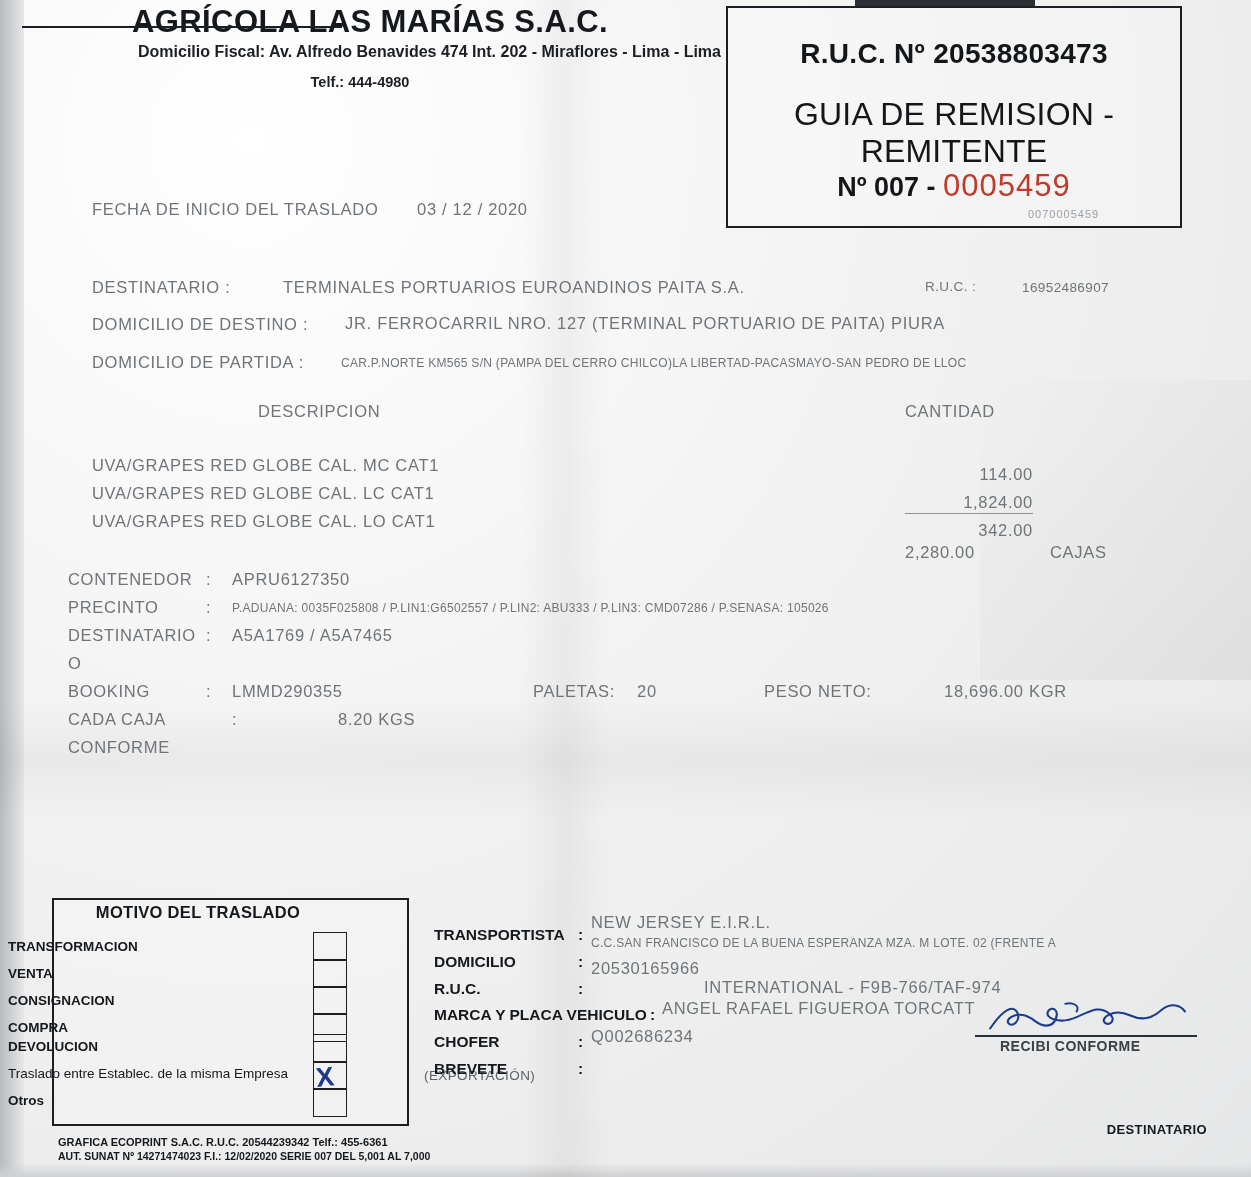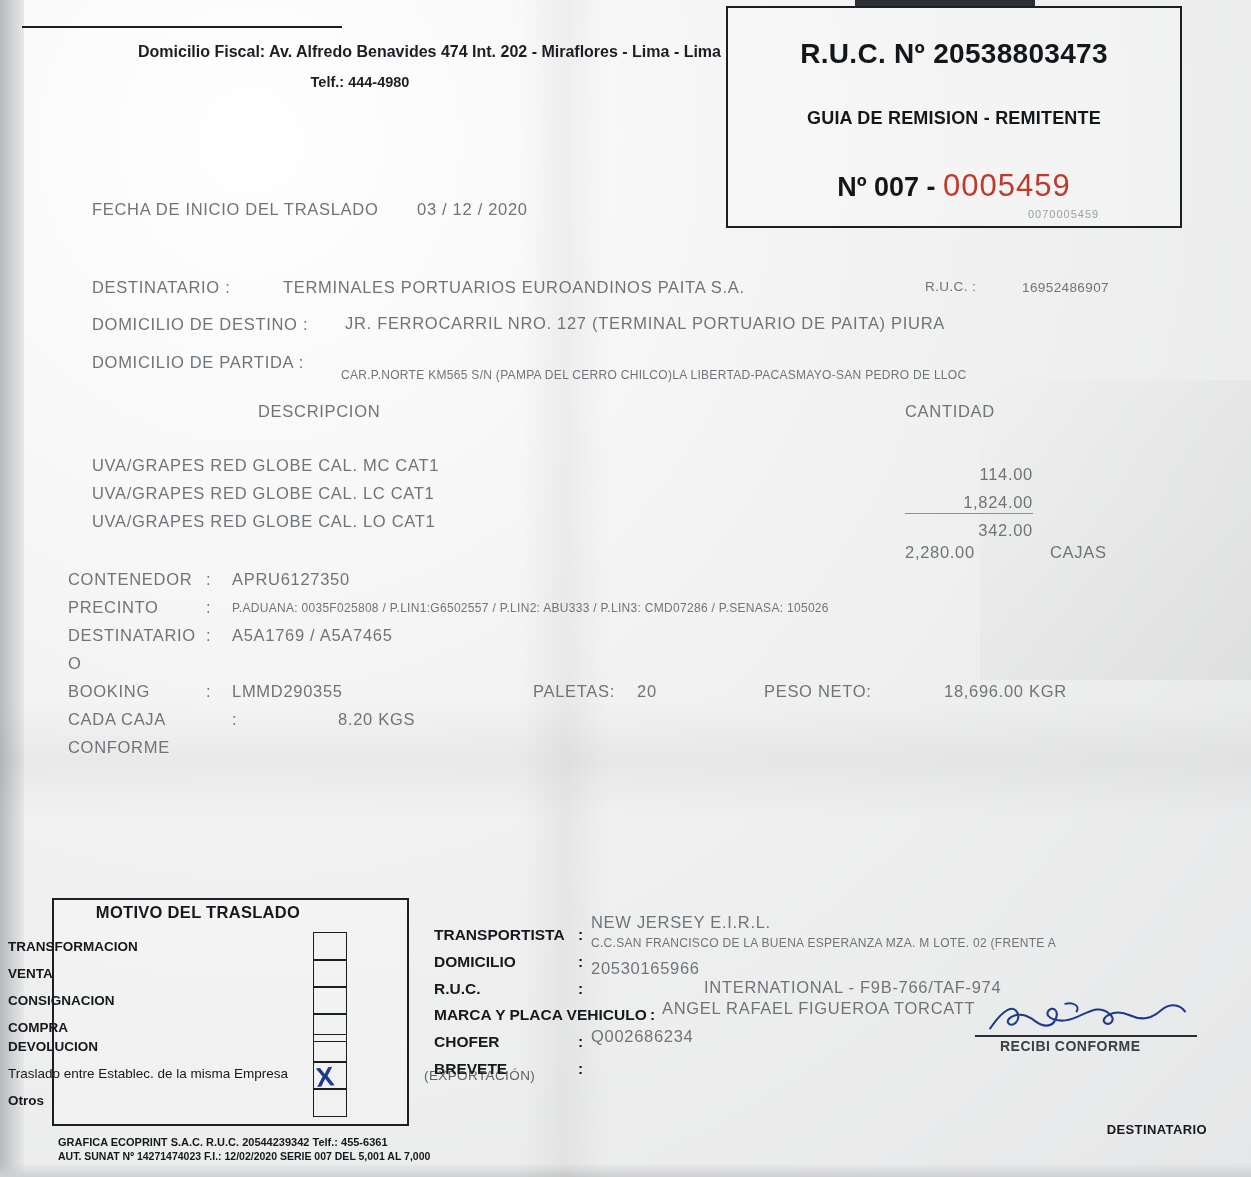--- a/index.html
+++ b/index.html
@@ -40,21 +40,21 @@
   #rucbox{
     left:726px;top:6px;width:452px;height:218px;
     border:2px solid #1b1e22;background:rgba(255,255,255,0.25);
   }
   #ruc{
     position:absolute;left:0;top:30px;width:100%;text-align:center;
     font-weight:bold;font-size:28px;color:#14171a;letter-spacing:.3px;
   }
   #guia{
     position:absolute;left:0;top:88px;width:100%;text-align:center;
-    font-weight:bold;font-size:18px;color:#14171a;letter-spacing:.2px;margin-top:12px;
+    font-weight:normal;font-size:32px;color:#14171a;letter-spacing:.2px;
   }
   #nroline{
     position:absolute;left:0;top:160px;width:100%;text-align:center;
     font-weight:bold;font-size:27px;color:#14171a;
   }
   #nroline .num{color:#c0392b;font-weight:normal;font-size:31px;letter-spacing:1px;}
   #ghostnum{
     position:absolute;left:300px;top:200px;font-size:11px;color:#9aa0a6;letter-spacing:1px;
   }
 
@@ -67,21 +67,21 @@
   .typed.xs{font-size:12px;letter-spacing:.3px;}
 
   #fecha{left:92px;top:200px;}
   #dest-lbl{left:92px;top:278px;}
   #dest-val{left:283px;top:278px;}
   #ruc2-lbl{left:925px;top:279px;}
   #ruc2-val{left:1022px;top:280px;}
   #domdest-lbl{left:92px;top:315px;}
   #domdest-val{left:345px;top:314px;}
   #dompart-lbl{left:92px;top:353px;}
-  #dompart-val{left:341px;top:356px;margin-top:12px;}
+  #dompart-val{left:341px;top:356px;}
 
   #desc-h{left:258px;top:402px;}
   #cant-h{left:905px;top:402px;}
 
   .item{left:92px;}
   .qty{width:170px;text-align:right;margin-top:9px;}
 
   #line{position:absolute;left:905px;top:513px;width:128px;height:1px;background:#8b9096;}
   #total{left:905px;top:543px;}
   #cajas{left:1050px;top:543px;}
@@ -129,20 +129,21 @@
 <div id="sheet">
 
   <div id="topstrip"></div>
   <div id="leftedge"></div>
   <div id="bottomedge"></div>
 
   <div class="crease" style="left:520px;top:0;width:90px;height:1177px;background:linear-gradient(90deg,rgba(0,0,0,0.0),rgba(0,0,0,0.045),rgba(0,0,0,0.0));"></div>
   <div class="crease" style="left:0;top:700px;width:1251px;height:120px;background:linear-gradient(180deg,rgba(0,0,0,0.0),rgba(0,0,0,0.04),rgba(0,0,0,0.0));"></div>
   <div class="crease" style="left:980px;top:380px;width:271px;height:300px;background:linear-gradient(135deg,rgba(0,0,0,0.0),rgba(0,0,0,0.05));"></div>
 
+  <div class="blk" id="company">AGRÍCOLA LAS MARÍAS S.A.C.</div>
   <div class="blk" id="addr">Domicilio Fiscal: Av. Alfredo Benavides 474 Int. 202 - Miraflores - Lima - Lima</div>
   <div class="blk" id="phone">Telf.: 444-4980</div>
 
   <div class="blk" id="rucbox">
     <div id="ruc">R.U.C. Nº 20538803473</div>
     <div id="guia">GUIA DE REMISION - REMITENTE</div>
     <div id="nroline">
       <span>Nº 007 -</span>
       <span class="num">0005459</span>
     </div>

